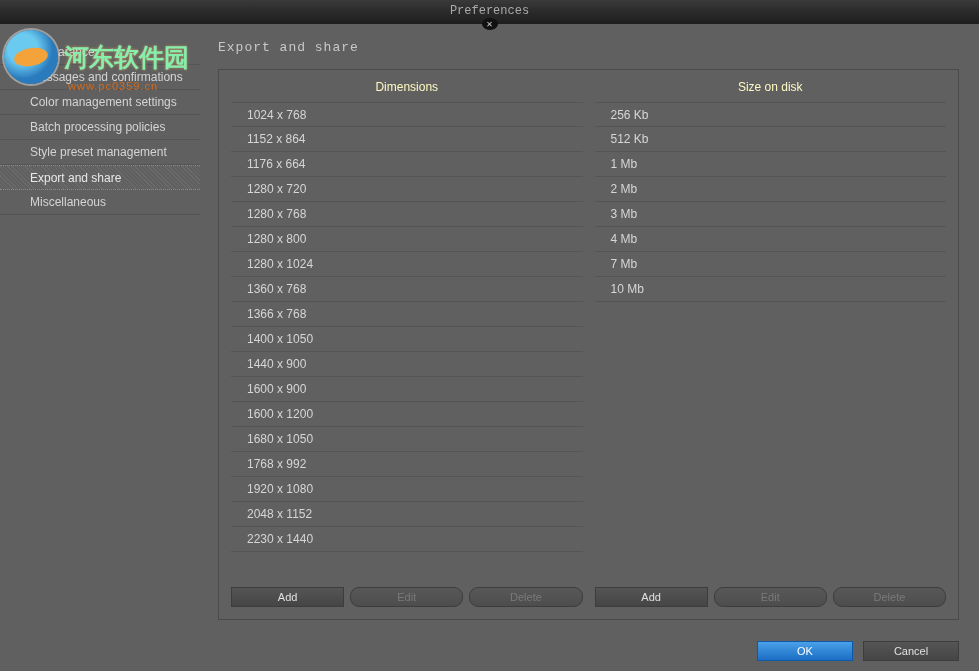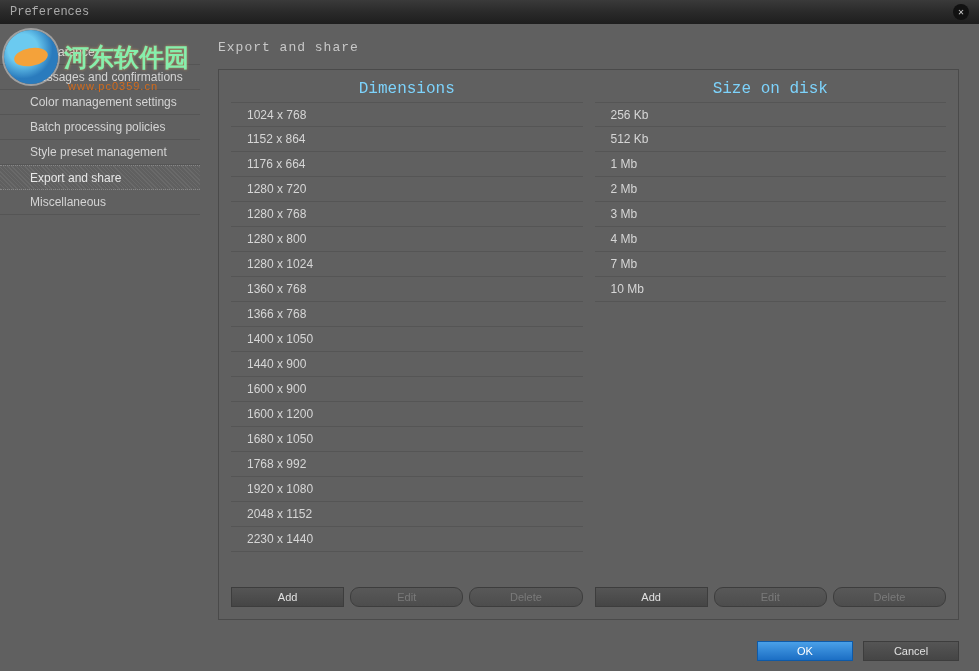--- a/index.html
+++ b/index.html
@@ -9,20 +9,21 @@
   .titlebar {
     height: 24px;
     background: linear-gradient(#3a3a3a, #2a2a2a 50%, #1e1e1e);
     color: #aaa;
     font-family: "Courier New", monospace;
     font-size: 12px;
     padding: 4px 10px;
     display: flex;
     justify-content: space-between;
     align-items: center;
+    flex-direction: column;
   }
   .close-x {
     width: 16px; height: 16px; border-radius: 50%;
     background: #111; color: #ccc;
     display: flex; align-items: center; justify-content: center;
     font-size: 10px; font-weight: bold;
     cursor: pointer;
   }
 
   .content { display: flex; height: 606px; }
@@ -110,23 +111,23 @@
     flex: 1;
     min-height: 0;
   }
   .col {
     flex: 1;
     display: flex; flex-direction: column;
     min-width: 0;
   }
   .col-header {
     text-align: center;
-    font-family: Liberation Mono, monospace;
-    font-size: 16px;
-    color: #7dd3fc;
+    font-family: Liberation Sans, sans-serif;
+    font-size: 12px;
+    color: #fef9c3;
     height: 22px;
   }
   .list-wrap {
     flex: 1;
     min-height: 0;
     position: relative;
   }
   .list {
     height: 100%;
     overflow-y: scroll;

